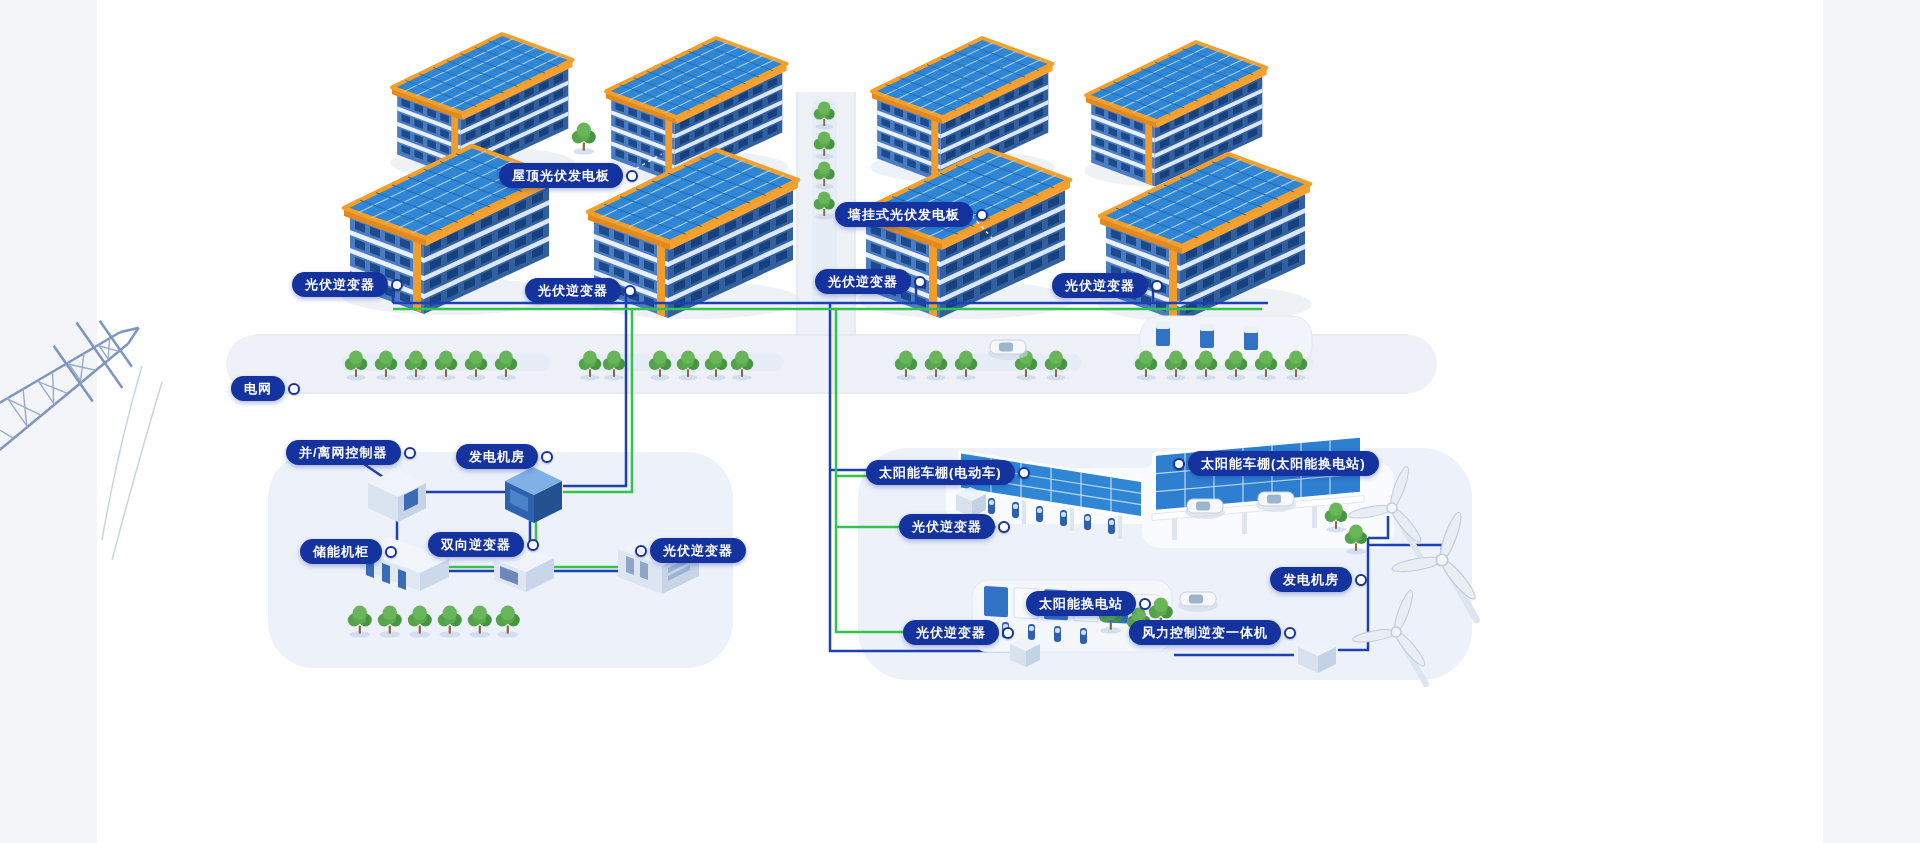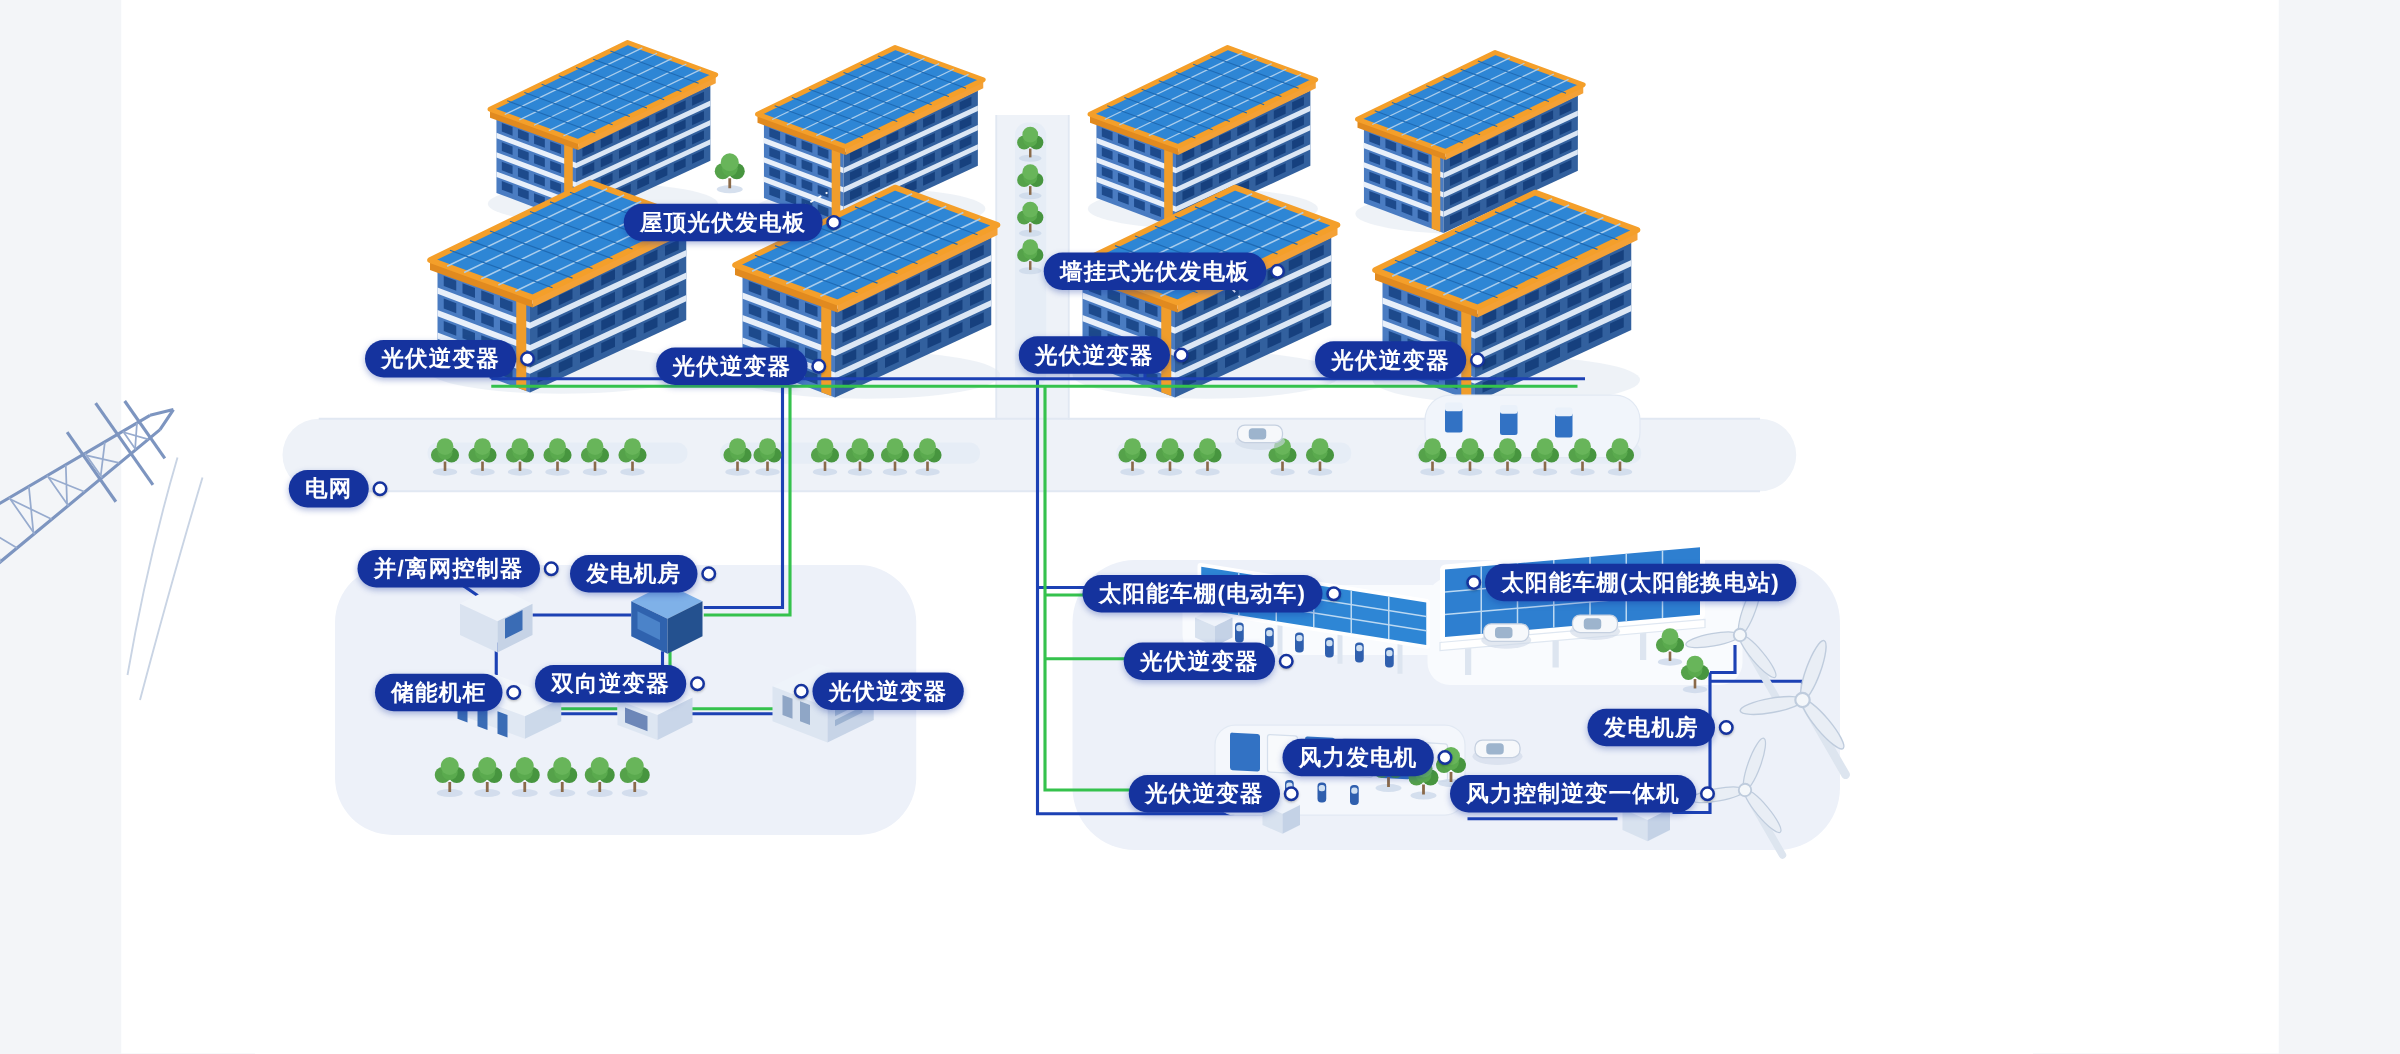--- a/index.html
+++ b/index.html
@@ -1,20 +1,20 @@
 <!DOCTYPE html>
 <html><head>
 <meta charset="utf-8">
 <style>
   html,body{margin:0;padding:0;background:#f3f5f8;}
   .stage{position:relative;width:1920px;height:843px;overflow:hidden;background:#f3f5f8;
          font-family:"Liberation Sans",sans-serif;}
   .scene{position:absolute;left:0;top:0;}
   .label{position:absolute;display:inline-flex;align-items:center;background:#15339e;color:#fff;
-         font-size:18px;font-weight:bold;line-height:1;letter-spacing:1px;padding:6px 13px;
+         font-size:13px;font-weight:bold;line-height:1;letter-spacing:1px;padding:6px 13px;
          border-radius:999px;white-space:nowrap;box-shadow:0 2px 5px rgba(21,51,158,.35);z-index:5;}
   .label .dot{position:absolute;width:8px;height:8px;background:#fff;border:2.5px solid #15339e;
          border-radius:50%;top:50%;transform:translateY(-50%);box-shadow:0 1px 2px rgba(0,0,0,.25);}
   .dot.r{right:-15px;} .dot.l{left:-15px;}
 </style>
 </head>
 <body>
 
 <div class="stage">
 
@@ -456,29 +456,29 @@
 </div>
 <div class="label" style="left:1188px;top:451px">
   <span class="dot l"></span>
   <span>太阳能车棚(太阳能换电站)</span>
 </div>
 <div class="label" style="left:899px;top:514px">
   <span>光伏逆变器</span>
   <span class="dot r"></span>
 </div>
 <div class="label" style="left:1026px;top:591px">
-  <span>风力发电机</span>
+  <span>太阳能换电站</span>
   <span class="dot r"></span>
 </div>
 <div class="label" style="left:903px;top:620px">
   <span>光伏逆变器</span>
   <span class="dot r"></span>
 </div>
 <div class="label" style="left:1270px;top:567px">
   <span>发电机房</span>
   <span class="dot r"></span>
 </div>
-<div class="label" style="left:1160px;top:620px">
+<div class="label" style="left:1129px;top:620px">
   <span>风力控制逆变一体机</span>
   <span class="dot r"></span>
 </div>
 
 </div>
 
 </body></html>

